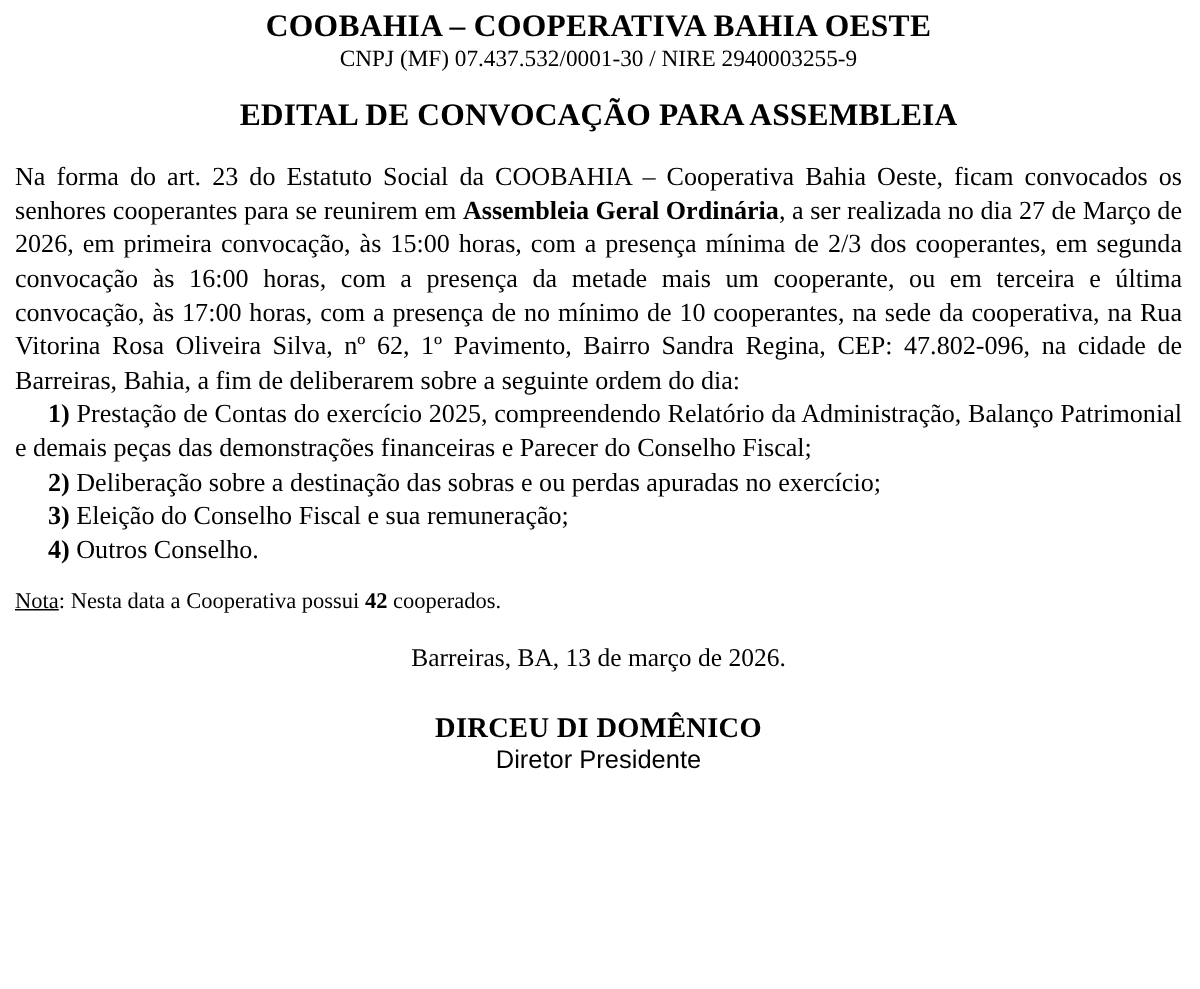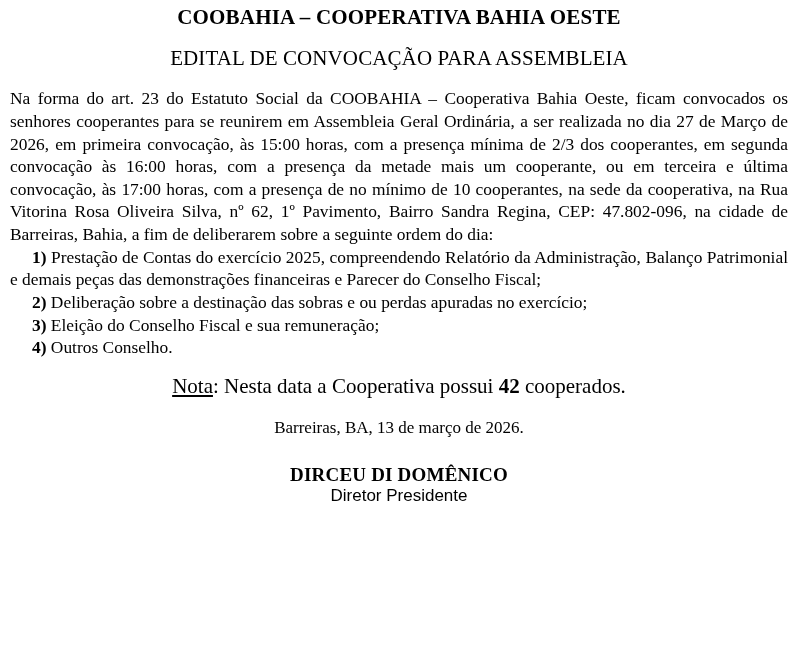--- a/index.html
+++ b/index.html
@@ -31,51 +31,50 @@
   }
   .org-id {
     text-align: center;
     font-size: 15.5px;
     line-height: 1.15;
     margin: 1px 0 0 0;
   }
   .doc-title {
     text-align: center;
     font-size: 21px;
-    font-weight: normal;
+    font-weight: bold;
     line-height: 1.18;
     margin: 16px 0 0 0;
     letter-spacing: 0.1px;
   }
   .body-text {
     margin: 17px 0 0 0;
     font-size: 17.4px;
     line-height: 1.30;
     text-align: justify;
     text-justify: inter-word;
   }
   .body-text b {
-    font-weight: normal;
+    font-weight: bold;
   }
   .list-item {
     font-size: 17.4px;
     line-height: 1.30;
     text-align: justify;
     text-justify: inter-word;
     margin: 0;
     text-indent: 22px;
   }
   .list-item .num {
     font-weight: bold;
   }
   .note {
     margin: 14px 0 0 0;
-    font-size: 21px;
+    font-size: 15px;
     line-height: 1.30;
-    text-align: center;
   }
   .note .note-label {
     text-decoration: underline;
   }
   .note b {
     font-weight: bold;
   }
   .place-date {
     margin: 18px 0 0 0;
     font-size: 17px;
@@ -95,20 +94,21 @@
     text-align: center;
     font-family: "Liberation Sans", sans-serif;
   }
 </style>
 </head>
 <body>
 
 <div class="page">
 
   <div class="org-name">COOBAHIA – COOPERATIVA BAHIA OESTE</div>
+  <div class="org-id">CNPJ (MF) 07.437.532/0001-30 / NIRE 2940003255-9</div>
 
   <div class="doc-title">
     <span>EDITAL DE CONVOCAÇÃO PARA ASSEMBLEIA</span><br>
   </div>
 
   <p class="body-text"><span>Na forma do art. 23 do Estatuto Social da COOBAHIA – Cooperativa Bahia Oeste, ficam convocados os senhores cooperantes para se reunirem em </span><b>Assembleia Geral Ordinária</b><span>, a ser realizada no dia 27 de Março de 2026, em primeira convocação, às 15:00 horas, com a presença mínima de 2/3 dos cooperantes, em segunda convocação às 16:00 horas, com a presença da metade mais um cooperante, ou em terceira e última convocação, às 17:00 horas, com a presença de no mínimo de 10 cooperantes, na sede da cooperativa, na Rua Vitorina Rosa Oliveira Silva,  nº 62, 1º Pavimento, Bairro Sandra Regina, CEP: 47.802-096, na cidade de Barreiras, Bahia, a fim de deliberarem sobre a seguinte ordem do dia:</span></p>
 
   <p class="list-item"><span class="num">1)</span><span> Prestação de Contas do exercício 2025, compreendendo Relatório da Administração, Balanço Patrimonial e demais peças das demonstrações financeiras e Parecer do Conselho Fiscal;</span></p>
   <p class="list-item"><span class="num">2)</span><span> Deliberação sobre a destinação das sobras e ou perdas apuradas no exercício;</span></p>
   <p class="list-item"><span class="num">3)</span><span> Eleição do Conselho Fiscal e sua remuneração;</span></p>

